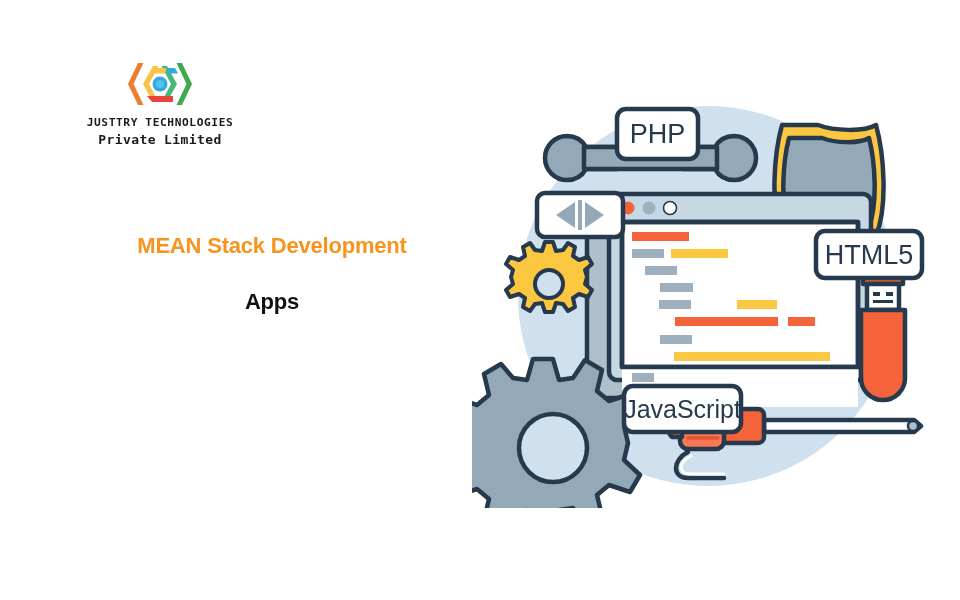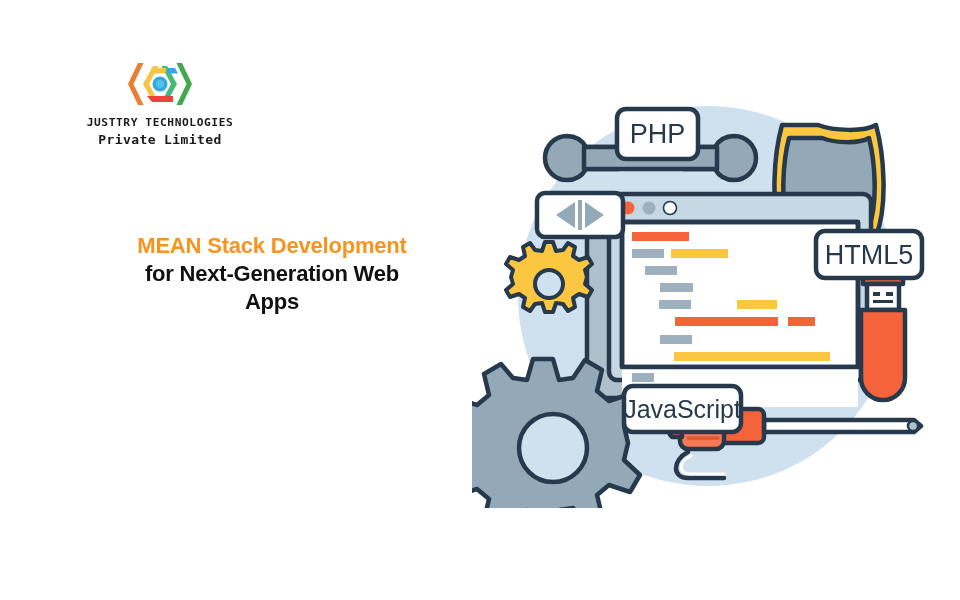--- a/index.html
+++ b/index.html
@@ -70,21 +70,21 @@
 
         <circle cx="74" cy="52" r="15" fill="#35A8E0"></circle>
         <circle cx="74" cy="52" r="8" fill="#4FC3E8"></circle>
       </svg>
       <div class="brand-name">JUSTTRY TECHNOLOGIES</div>
       <div class="brand-sub">Private Limited</div>
     </div>
 
     <div class="headline">
       <span class="accent">MEAN Stack Development</span><br>
-      <span>for Next-Generation Web</span><br>
+      <br>
       <span>Apps</span>
     </div>
   </div>
 
   <div class="illus">
     <svg viewBox="0 0 470 420" aria-hidden="true">
       <defs>
         <clipPath id="clipUsbSlot">
             <rect x="394" y="190" width="32" height="24"></rect>
           </clipPath>

